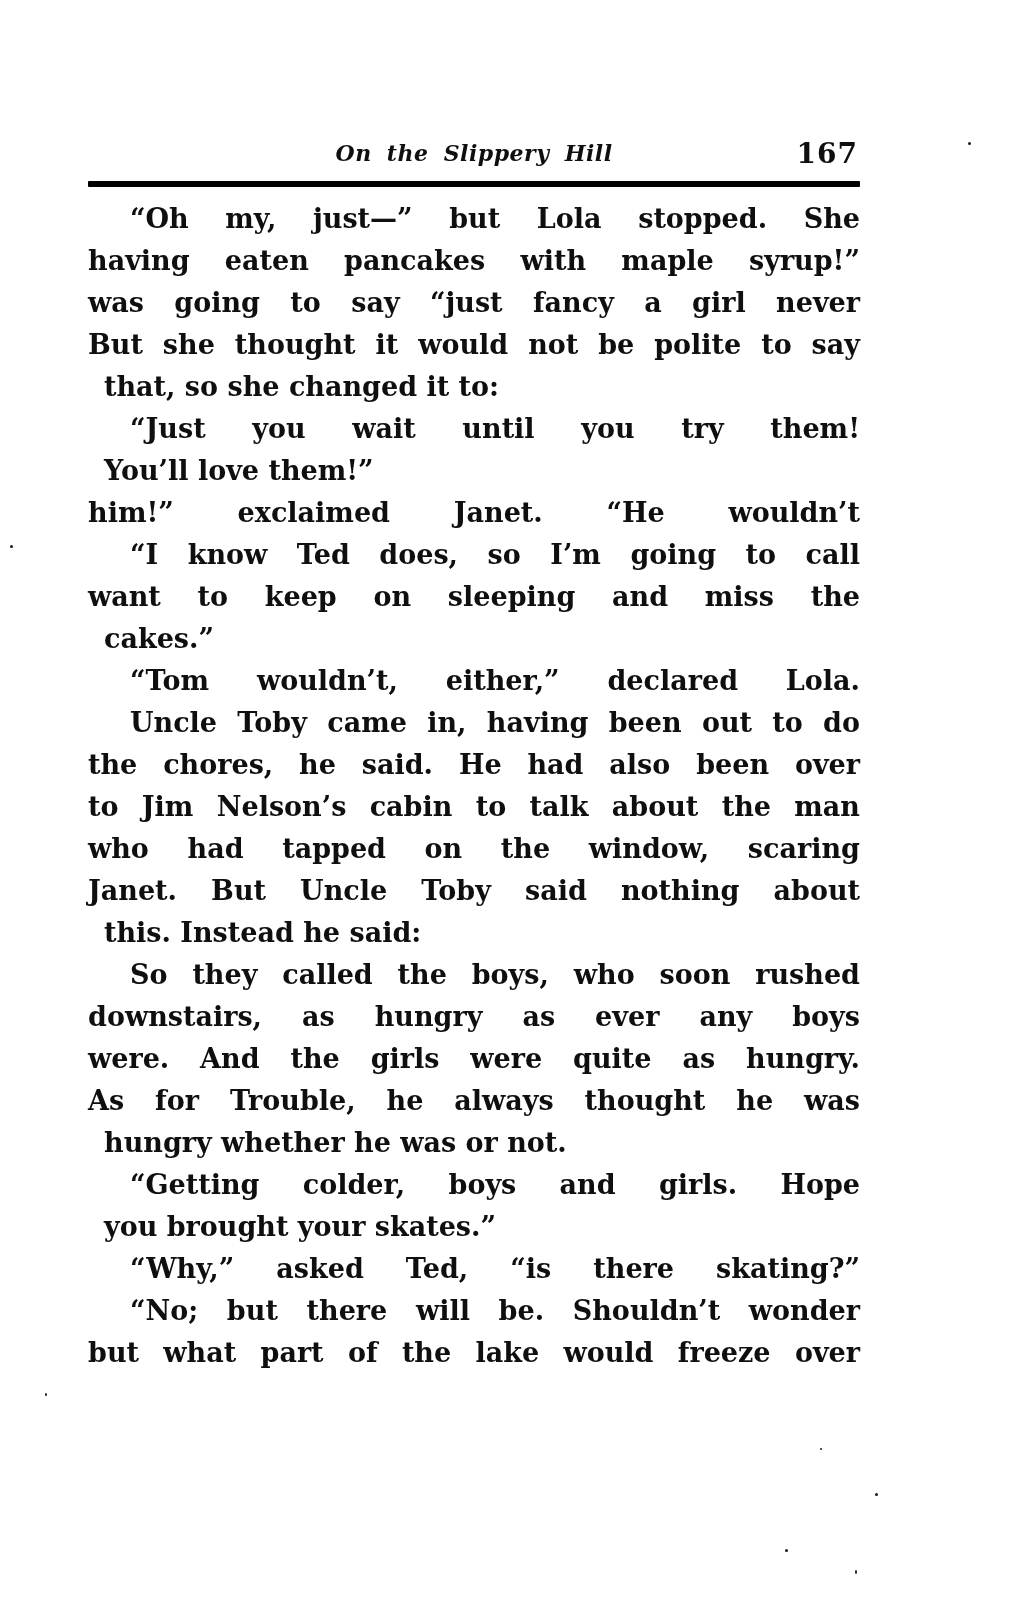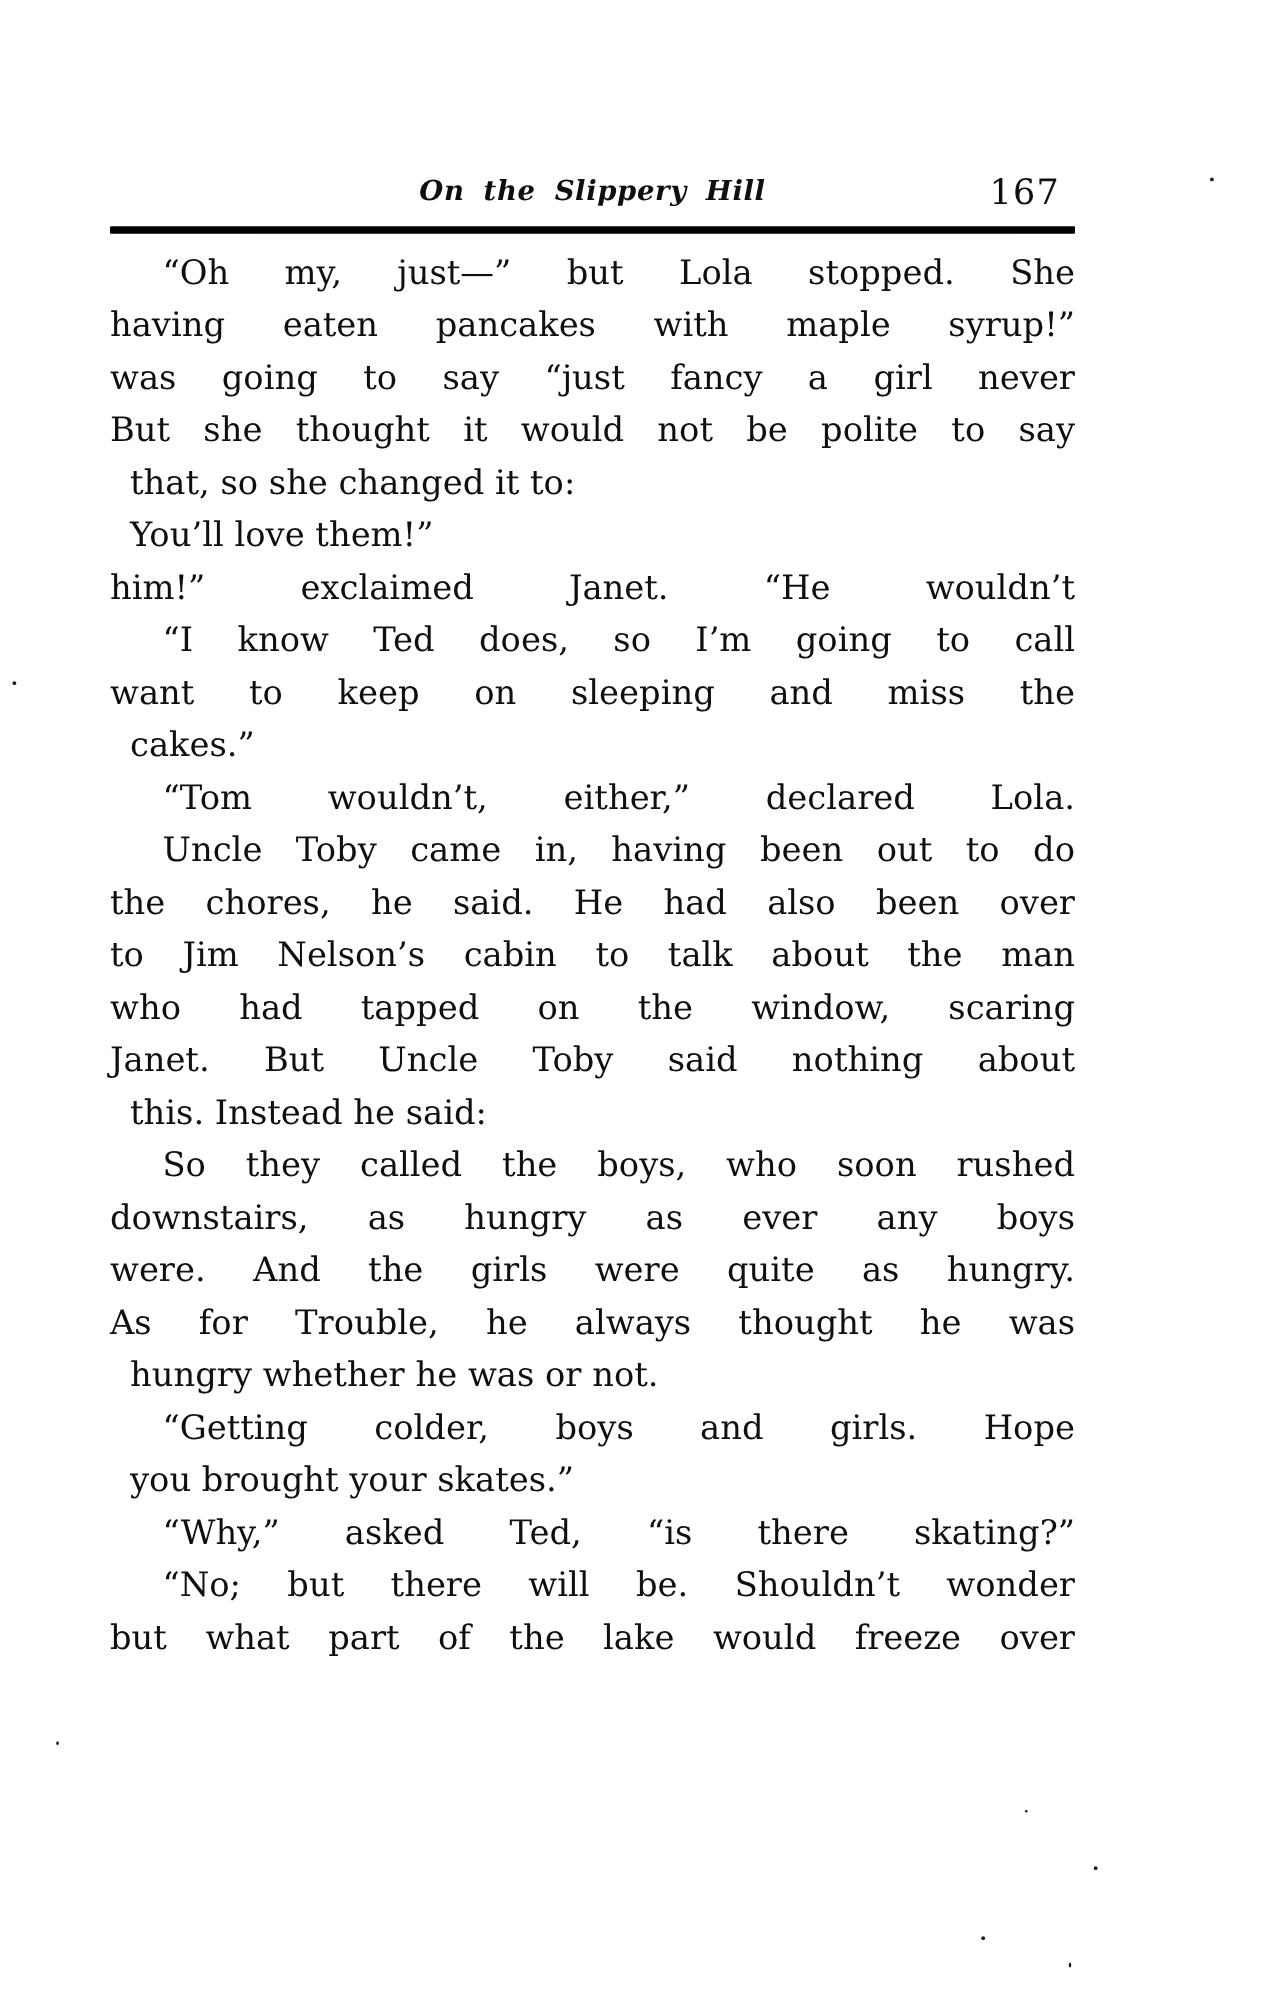--- a/index.html
+++ b/index.html
@@ -40,37 +40,37 @@
     font-style: italic;
     font-weight: bold;
     font-size: 22px;
     line-height: 38px;
     word-spacing: 0.32em;
     letter-spacing: 0.5px;
     white-space: nowrap;
   }
   .page-number {
     position: absolute;
-    right: 12px;
+    right: 2px;
     top: 3px;
-    font-weight: normal;
+    font-weight: bold;
     font-size: 28px;
     line-height: 34px;
     letter-spacing: 1px;
   }
   .header-rule {
     height: 6px;
     background: #000000;
     margin-top: 3px;
     border-radius: 1px;
   }
   .page-body {
     margin-top: 11px;
     font-size: 27px;
-    font-weight: normal;
+    font-weight: bold;
     line-height: 42px;
   }
   .para { margin: 0; }
   .line {
     text-align: justify;
     text-align-last: justify;
     -moz-text-align-last: justify;
   }
   .line.last {
     text-align-last: left;
@@ -98,20 +98,21 @@
     <div class="header-rule"></div>
     <main class="page-body">
         <div class="para">
           <div class="line indent">“Oh my, just—” but Lola stopped. She</div>
           <div class="line">having eaten pancakes with maple syrup!”</div>
           <div class="line">was going to say “just fancy a girl never</div>
           <div class="line">But she thought it would not be polite to say</div>
           <div class="line last">that, so she changed it to:</div>
         </div>
         <div class="para">
+          <div class="line indent">“Just you wait until you try them!</div>
           <div class="line last">You’ll love them!”</div>
         </div>
         <div class="para">
           <div class="line">him!” exclaimed Janet. “He wouldn’t</div>
           <div class="line indent">“I know Ted does, so I’m going to call</div>
           <div class="line">want to keep on sleeping and miss the</div>
           <div class="line last">cakes.”</div>
         </div>
         <div class="para">
           <div class="line indent">“Tom wouldn’t, either,” declared Lola.</div>

